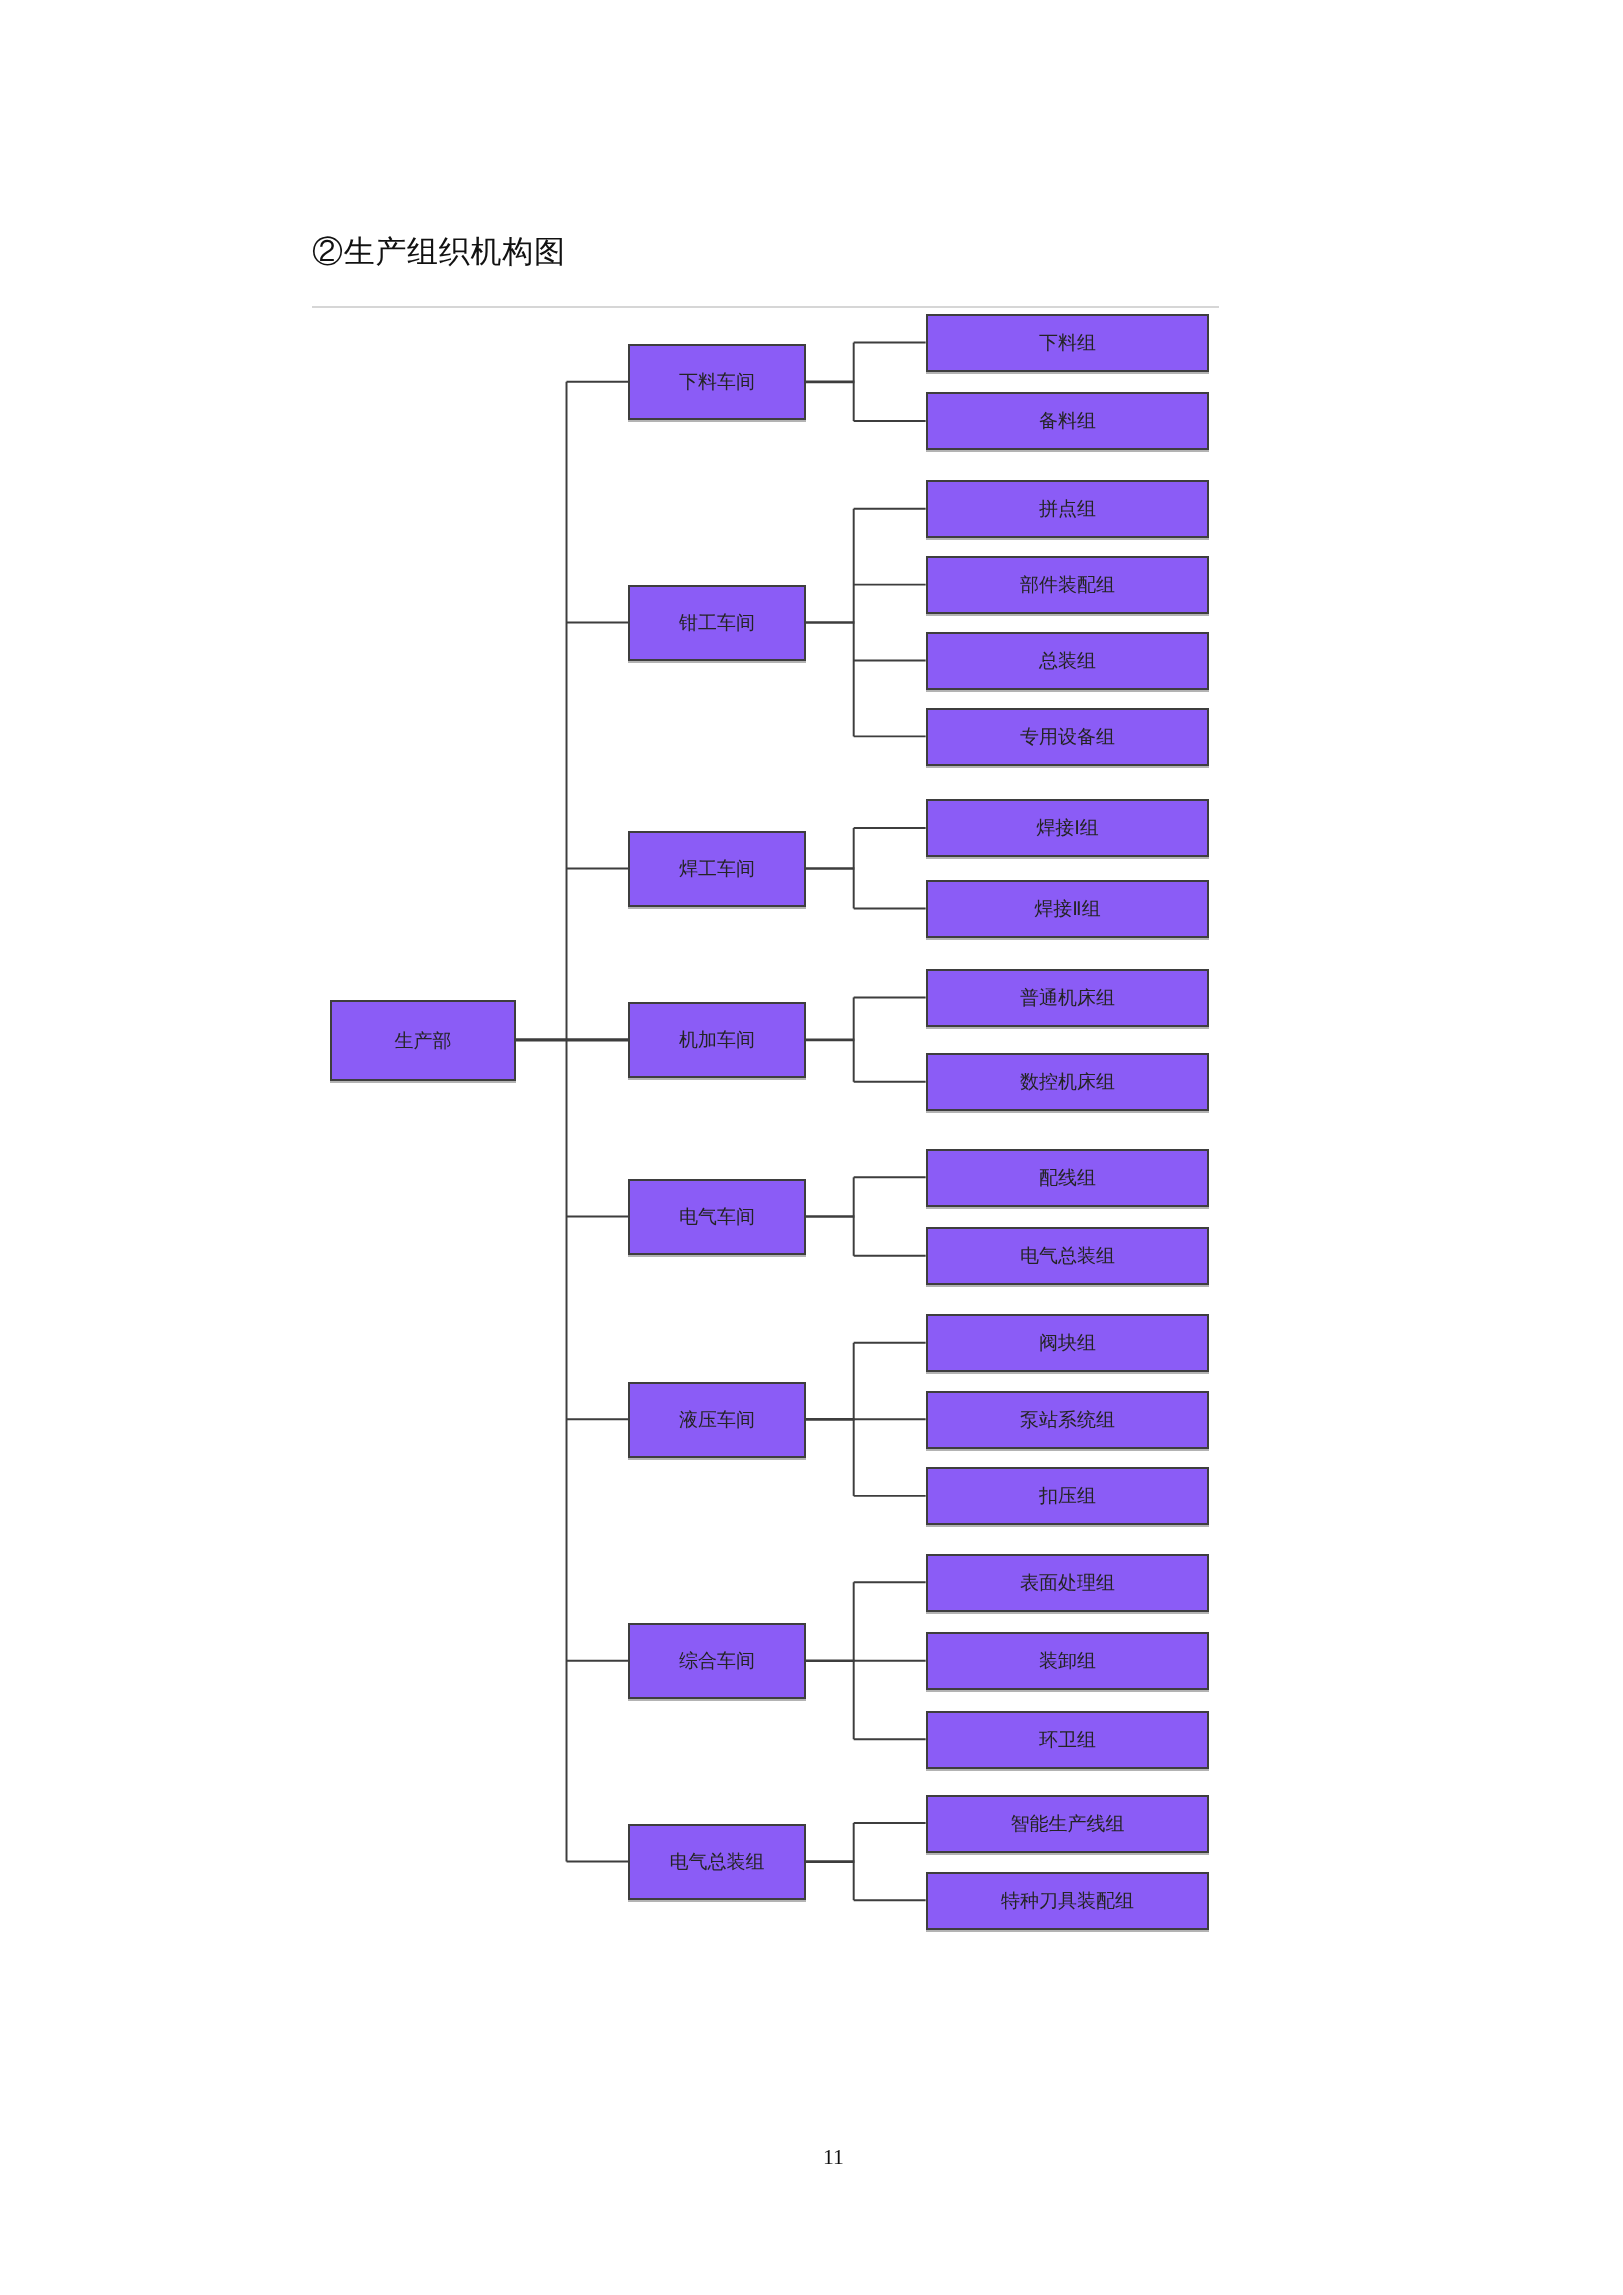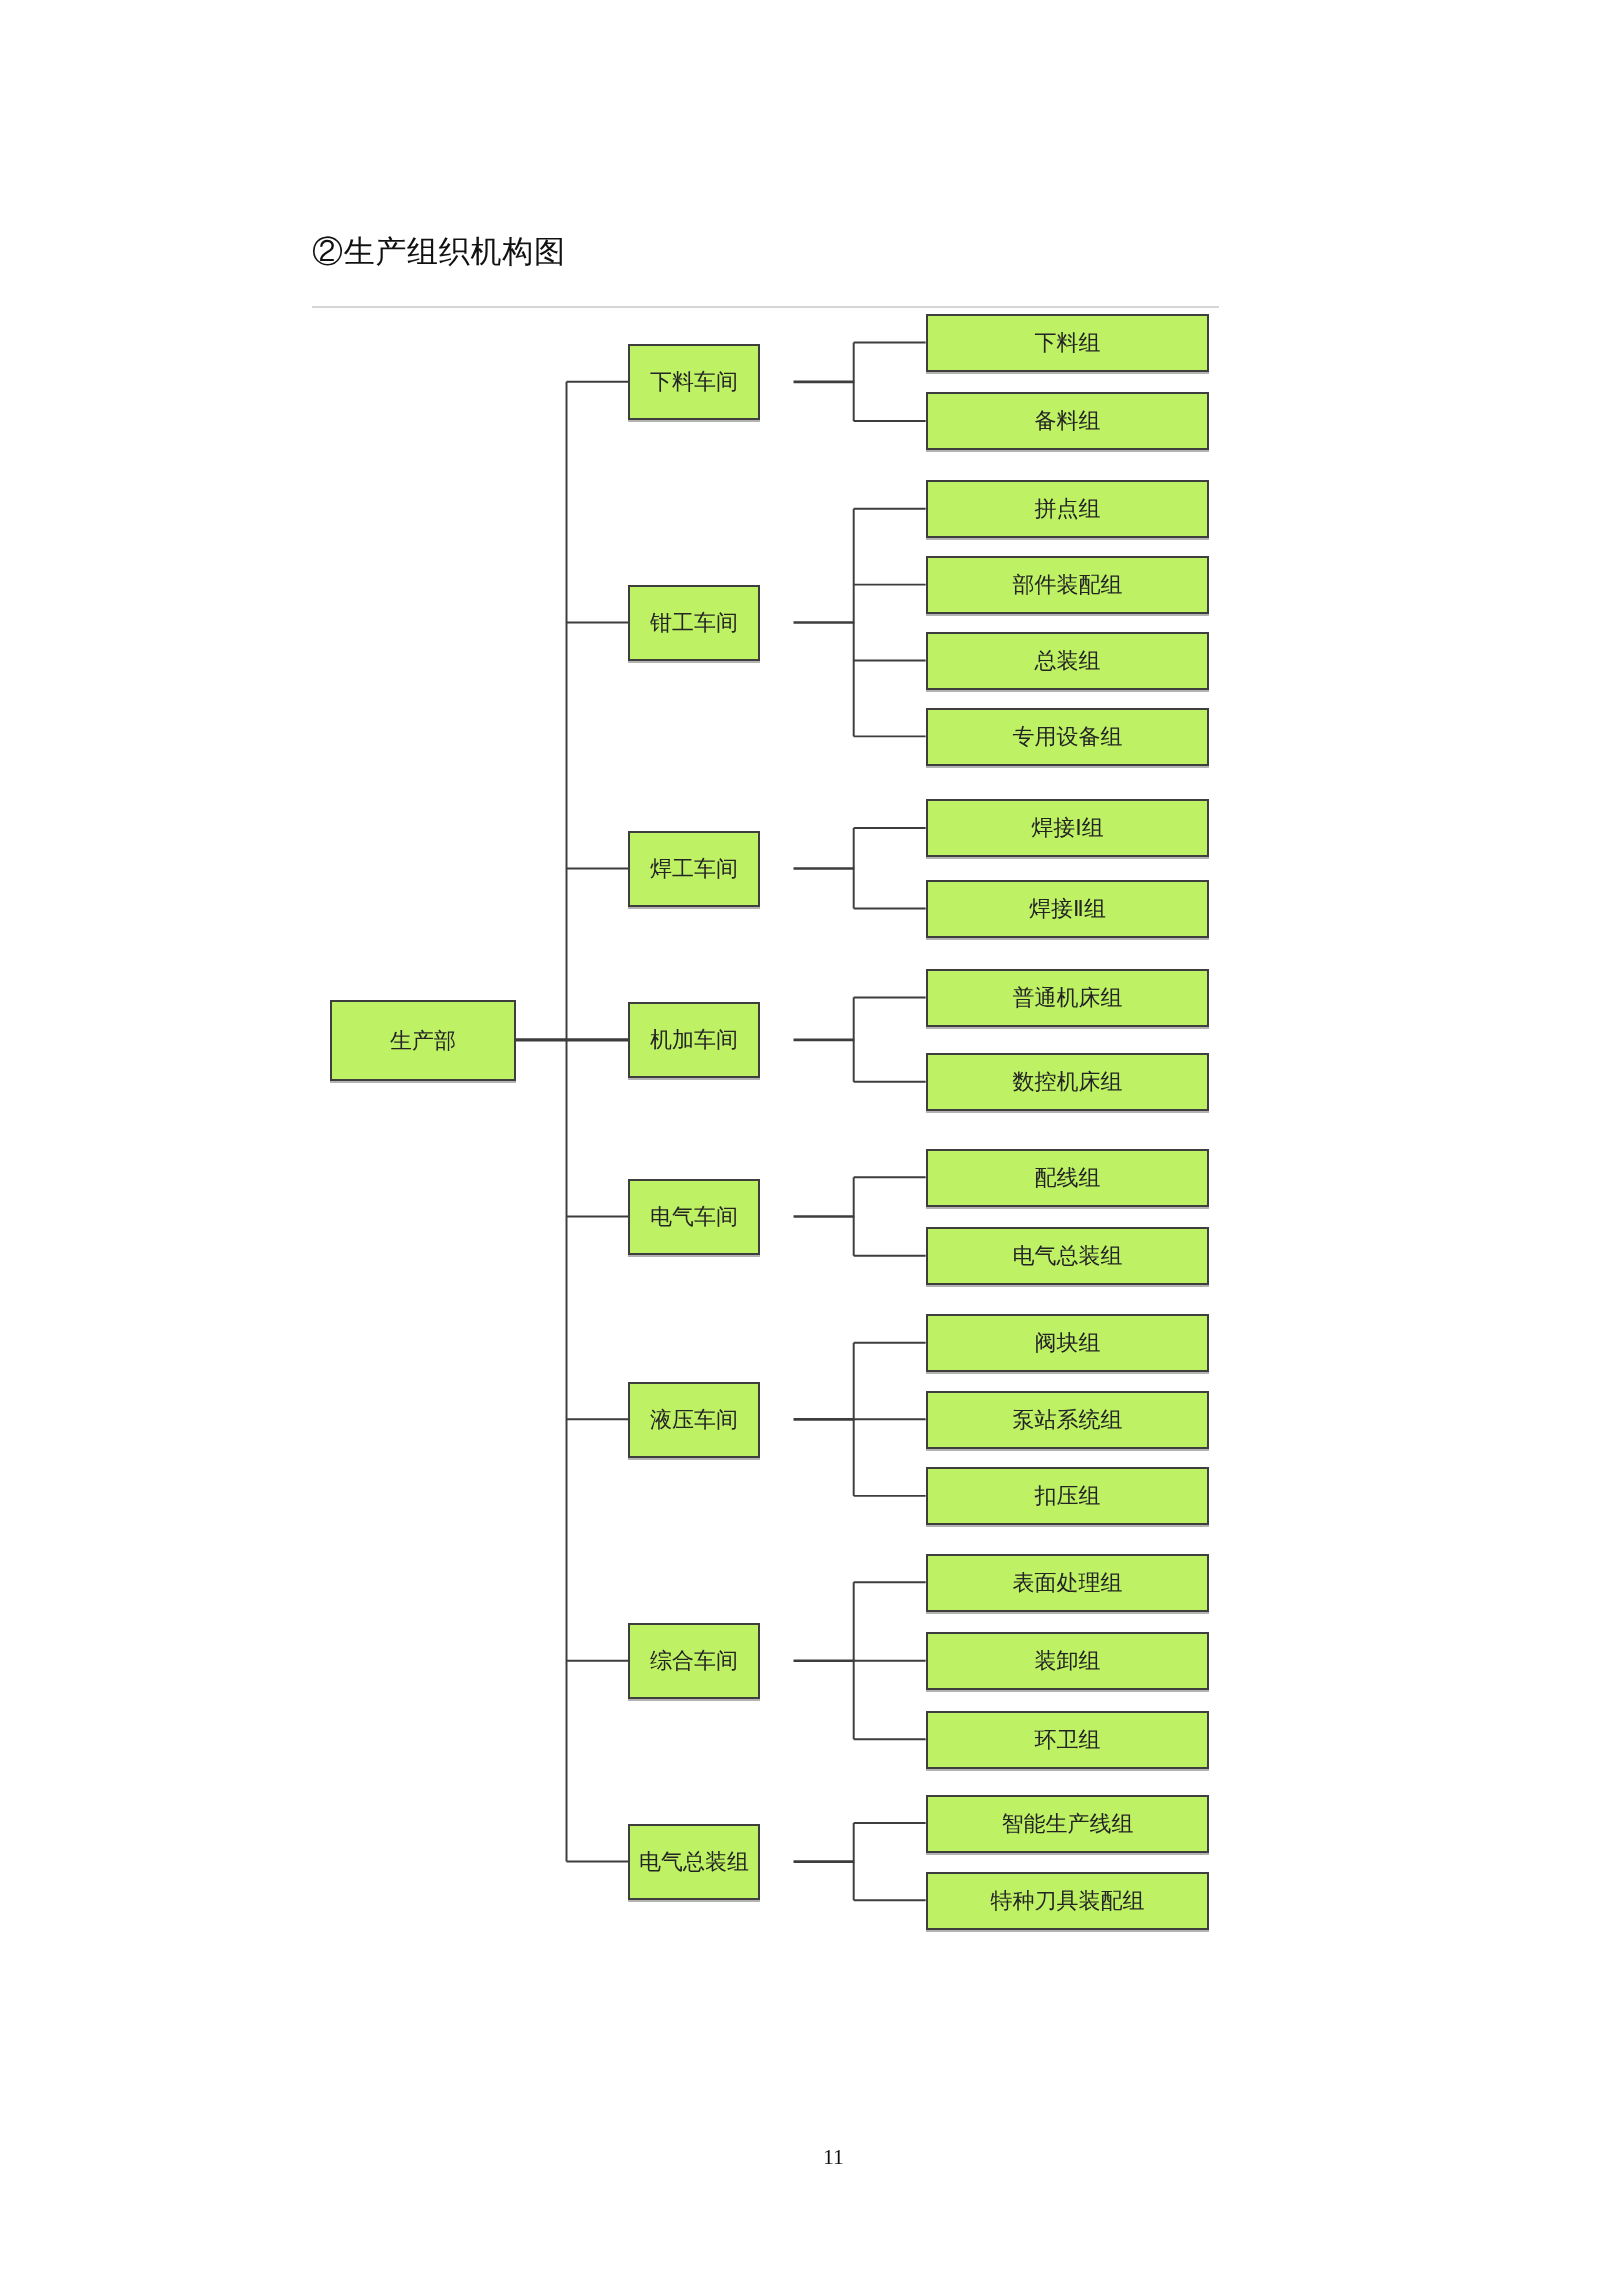--- a/index.html
+++ b/index.html
@@ -35,32 +35,32 @@
     background: #d6d6d6;
   }
   .chart-lines {
     position: absolute;
     left: 0;
     top: 0;
   }
   .org-box {
     position: absolute;
     box-sizing: border-box;
-    background: #bef264;
+    background: #8b5cf6;
     border: 2px solid #3e3e3e;
     box-shadow: 0 2px 0 #b3b3b3;
     display: flex;
     align-items: center;
     justify-content: center;
-    font-size: 22px;
+    font-size: 19px;
     color: #242424;
     white-space: nowrap;
   }
   .org-box.root  { left: 330px;  width: 186px; height: 81px; }
-  .org-box.ws    { left: 628px;  width: 132px; height: 76px; }
+  .org-box.ws    { left: 628px;  width: 178px; height: 76px; }
   .org-box.leaf  { left: 926px; width: 283px; height: 58px;  }
   .page-number {
     position: absolute;
     left: 823px;
     top: 2108px;
     font-size: 21.6px;
     color: #111111;
   }
 </style>
 </head>

